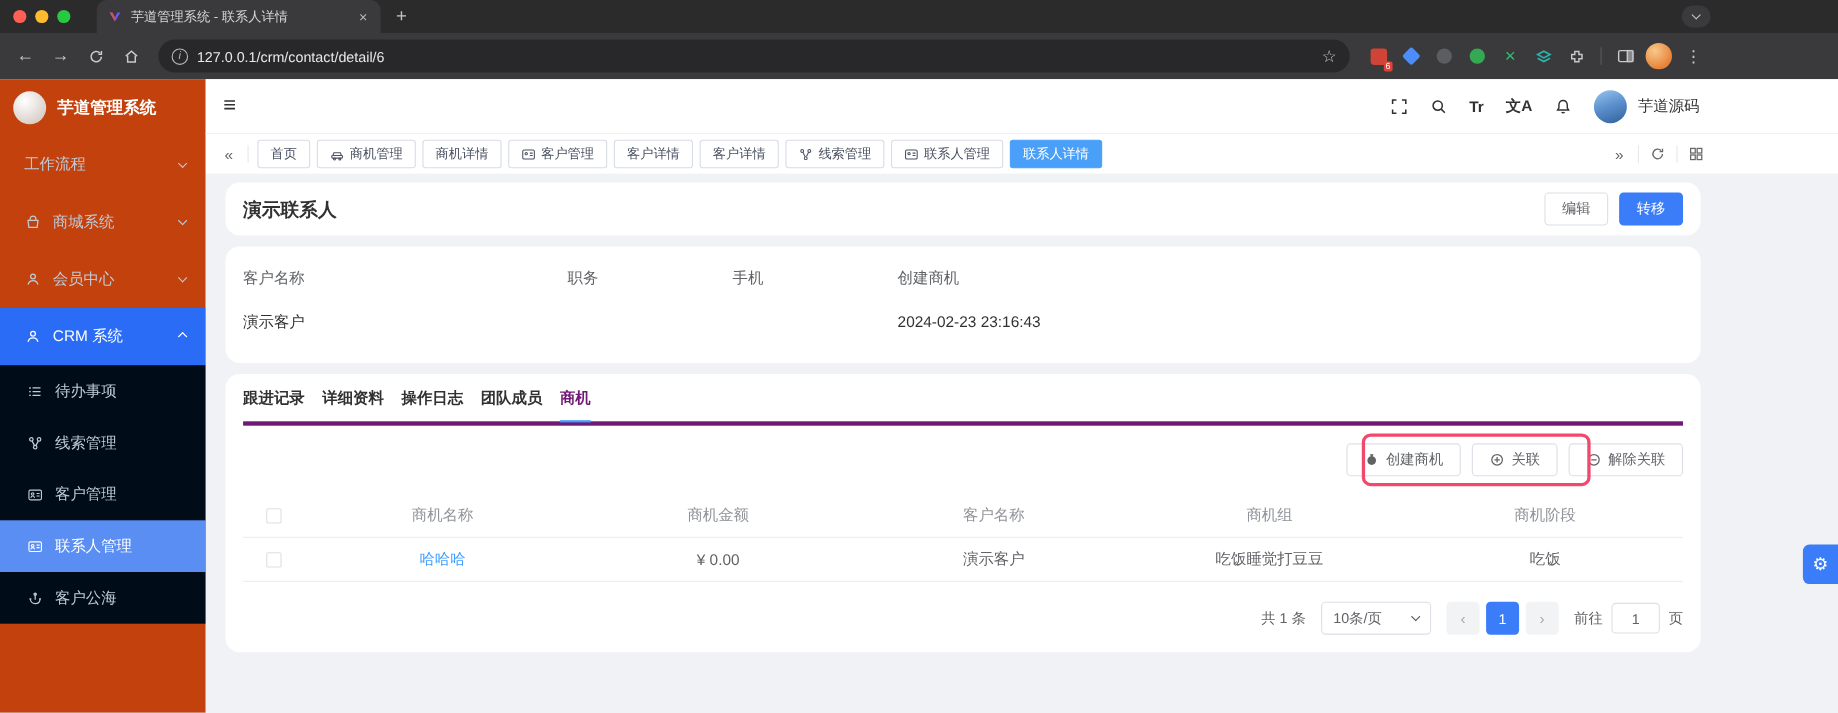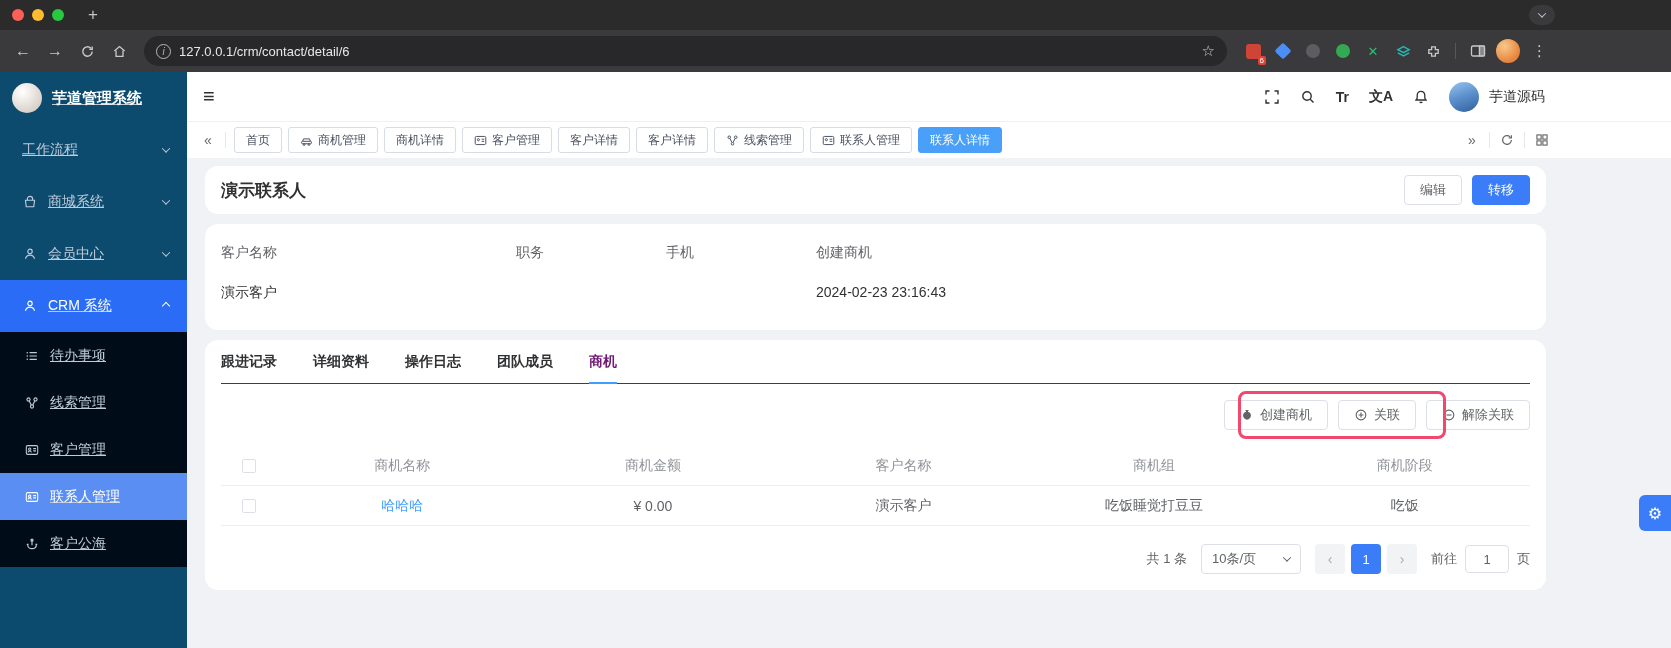--- a/index.html
+++ b/index.html
@@ -46,21 +46,21 @@
   .ext-green { width:14px; height:14px; border-radius:50%; background:#34a853; }
   .ext-x { color:#2fbf71; font-size:13px; font-weight:bold; }
   .vdiv { width:1px; height:16px; background:#57585a; margin:0 4px; }
   .avatar-orange { width:24px; height:24px; border-radius:50%;
                    background:radial-gradient(circle at 35% 30%, #f7c98b, #e8833a 70%); }
   .menu-dots { font-size:15px; color:#c8c9cb; padding:0 6px; }
 
   
   .app { display:flex; height:576px; }
 
-  .sidebar { width:187px; flex-shrink:0; background:#0c4a6e; color:#bfcbd9;text-decoration:underline; }
+  .sidebar { width:187px; flex-shrink:0; background:#c2410c; color:#bfcbd9; }
   .logo-row { height:52px; display:flex; align-items:center; gap:10px; padding-left:12px;
               color:#fff; font-weight:bold; font-size:15px; }
   .logo-avatar { width:30px; height:30px; border-radius:50%;
                  background:radial-gradient(circle at 35% 30%, #ffffff, #d8cfc8 75%); }
   .menu-item { height:52px; display:flex; align-items:center; gap:10px; padding:0 18px 0 22px; font-size:14px; }
   .menu-item .chev { margin-left:auto; }
   .mi-icon { width:16px; display:flex; justify-content:center; }
   .nested { padding-left:34px; }
   .menu-active { background:#2a6cf5; color:#fff; }
   .submenu { background:#000c17; }
@@ -98,21 +98,21 @@
   .btn-primary { background:#3b7cf8; border-color:#3b7cf8; color:#fff; }
   .title-actions { display:flex; gap:10px; }
 
   .info-card { margin-top:10px; padding:20px 16px 28px; display:flex; }
   .info-col { display:flex; flex-direction:column; }
   .info-col:nth-child(1){ width:295px; } .info-col:nth-child(2){ width:150px; } .info-col:nth-child(3){ width:150px; }
   .info-label { font-size:14px; color:#606266; }
   .info-value { margin-top:22px; font-size:14px; color:#303133; min-height:16px; }
 
   .tab-card { margin-top:10px; padding:0 16px 16px; }
-  .dtabs { display:flex; gap:36px; border-bottom:1px solid #701a75; }
+  .dtabs { display:flex; gap:16px; border-bottom:4px solid #701a75; }
   .dtab { padding:13px 0 11px; font-size:14px; color:#303133; font-weight:bold; border-bottom:2px solid transparent; margin-bottom:-1px; }
   .dtab.active { color:#701a75; border-bottom-color:#409eff; }
 
   .toolbar-row { position:relative; margin-top:16px; display:flex; justify-content:flex-end; gap:10px; }
   .annotation { position:absolute; right:84px; top:-9px; width:208px; height:48px; border:3px solid #f2486e;
                 border-radius:8px; pointer-events:none; }
 
   .otable { margin-top:16px; }
   .trow { display:flex; align-items:center; height:40px; border-bottom:1px solid #ebeef5; font-size:14px; }
   .thead { color:#909399; }
@@ -137,20 +137,30 @@
                   border-radius:6px 0 0 6px; color:#fff; display:flex; align-items:center; justify-content:center; font-size:16px; }
 </style>
 </head>
 <body>
 
 <div class="tabbar">
   <div class="traffic">
     <span class="light red"></span>
     <span class="light yellow"></span>
     <span class="light green"></span>
+  </div>
+  <div class="btab">
+    <span>
+      <svg width="13" height="13" viewBox="0 0 16 16">
+          <path d="M2 3l6 10L14 3h-3.2L8 8.6 5.2 3z" fill="#6b5bff"></path>
+          <path d="M8 8.6L5.2 3H2l6 10z" fill="#e94e3c" opacity=".85"></path>
+        </svg>
+    </span>
+    <span class="btab-title">芋道管理系统 - 联系人详情</span>
+    <span class="btab-close">×</span>
   </div>
   <span class="newtab">+</span>
   <span class="tabsearch">
       <span class="chev down"></span>
     </span>
 </div>
 
 <div class="toolbar">
   <span class="navbtn">←</span>
   <span class="navbtn">→</span>

